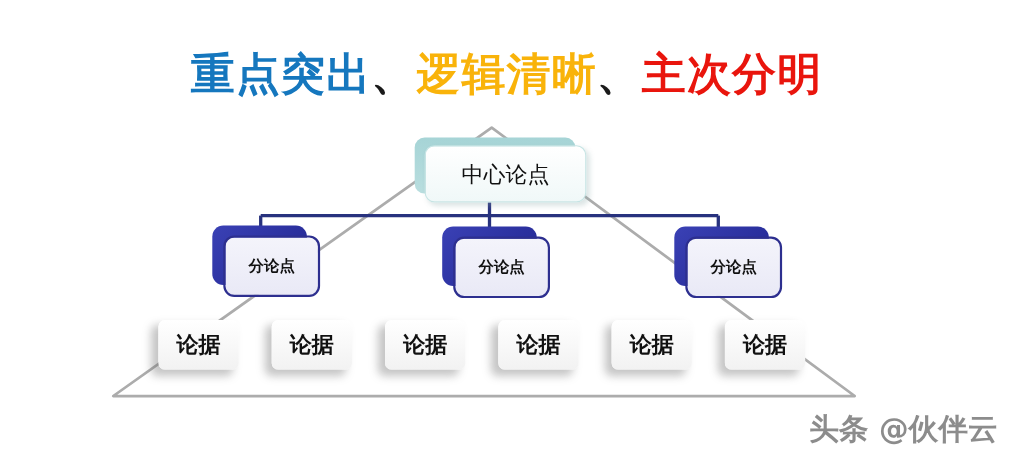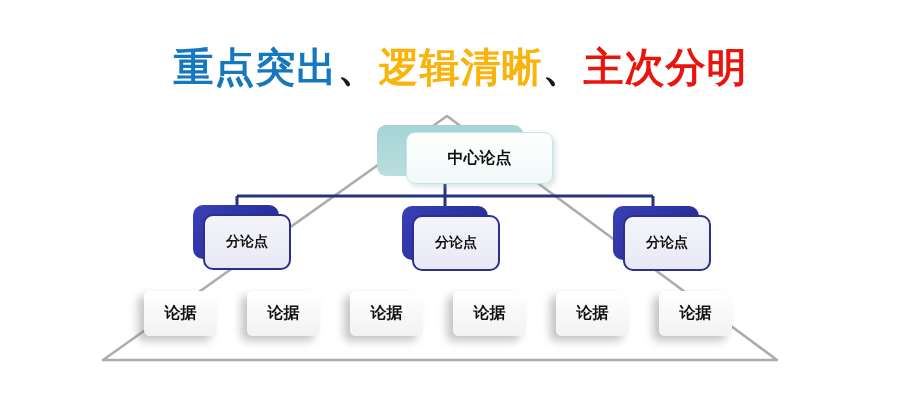--- a/index.html
+++ b/index.html
@@ -17,45 +17,45 @@
   .lines{position:absolute;top:0;left:0;width:921px;height:414px;}
   
   .shadowbox,.facebox{position:absolute;box-sizing:border-box;}
   .facebox{display:flex;align-items:center;justify-content:center;}
   
   .root-shadow{
     left:377px;top:125px;width:146px;height:51px;border-radius:9px;
     background:linear-gradient(180deg,#a6d4d6 0%,#b9dedf 100%);
   }
   .root-face{
-    left:406px;top:132px;width:147px;height:52px;border-radius:9px;
+    left:386px;top:132px;width:147px;height:52px;border-radius:9px;
     background:linear-gradient(180deg,#ffffff 0%,#f0f8f8 100%);
     border:1.5px solid #c6e4e4;
     box-shadow:3px 3px 5px rgba(140,170,170,.30);
-    font-size:16px;font-weight:bold;color:#111;
+    font-size:20px;font-weight:normal;color:#111;
   }
   
   .branch-shadow{
     width:86px;height:54px;border-radius:10px;
     background:linear-gradient(135deg,#3a41b5 0%,#20248e 100%);
   }
   .bs1{left:193px;top:205px;} .bs2{left:402px;top:206px;} .bs3{left:613px;top:206px;}
   .branch-face{
     width:88px;height:56px;border-radius:10px;
     background:linear-gradient(180deg,#f4f4fb 0%,#e9e9f6 100%);
     border:2.5px solid #2d2f8f;
     font-size:14px;font-weight:bold;color:#111;
   }
   .bf1{left:203px;top:214px;} .bf2{left:412px;top:215px;} .bf3{left:623px;top:215px;}
   
   .leaf-face{
     width:73px;height:45px;top:291px;border-radius:6px;
     background:linear-gradient(180deg,#ffffff 0%,#f2f2f2 100%);
     box-shadow:-6px 5px 8px rgba(110,110,110,.40);
-    font-size:16px;font-weight:bold;color:#111;
+    font-size:20px;font-weight:bold;color:#111;
   }
   .lf1{left:144px;} .lf2{left:247px;} .lf3{left:350px;}
   .lf4{left:453px;} .lf5{left:556px;} .lf6{left:659px;}
   
   .watermark{
     position:absolute;top:372px;right:14px;
     font-size:27px;font-weight:bold;white-space:nowrap;
     color:rgba(120,120,120,.85);
     text-shadow:2px 2px 0 #ffffff,-1px -1px 0 rgba(255,255,255,.55);
   }
@@ -107,14 +107,15 @@
   <div class="facebox leaf-face lf4">
     <span>论据</span>
   </div>
   <div class="facebox leaf-face lf5">
     <span>论据</span>
   </div>
   <div class="facebox leaf-face lf6">
     <span>论据</span>
   </div>
 
+  <div class="watermark">头条 @伙伴云</div>
 
 </div>
 
 </body></html>

